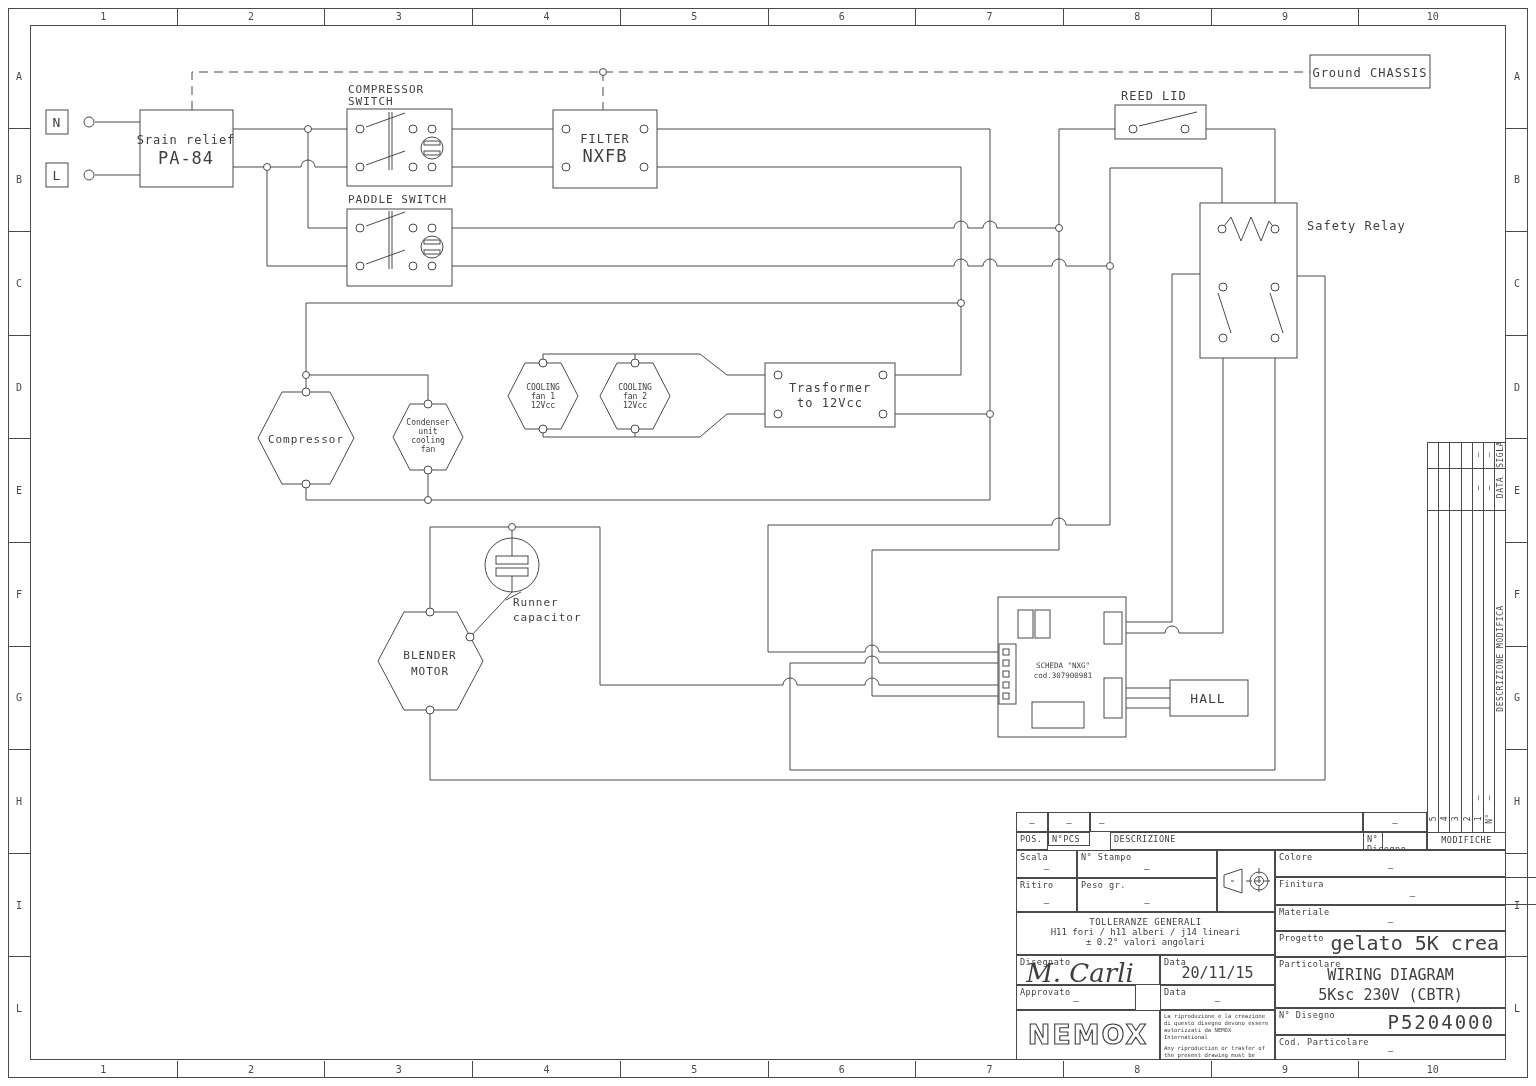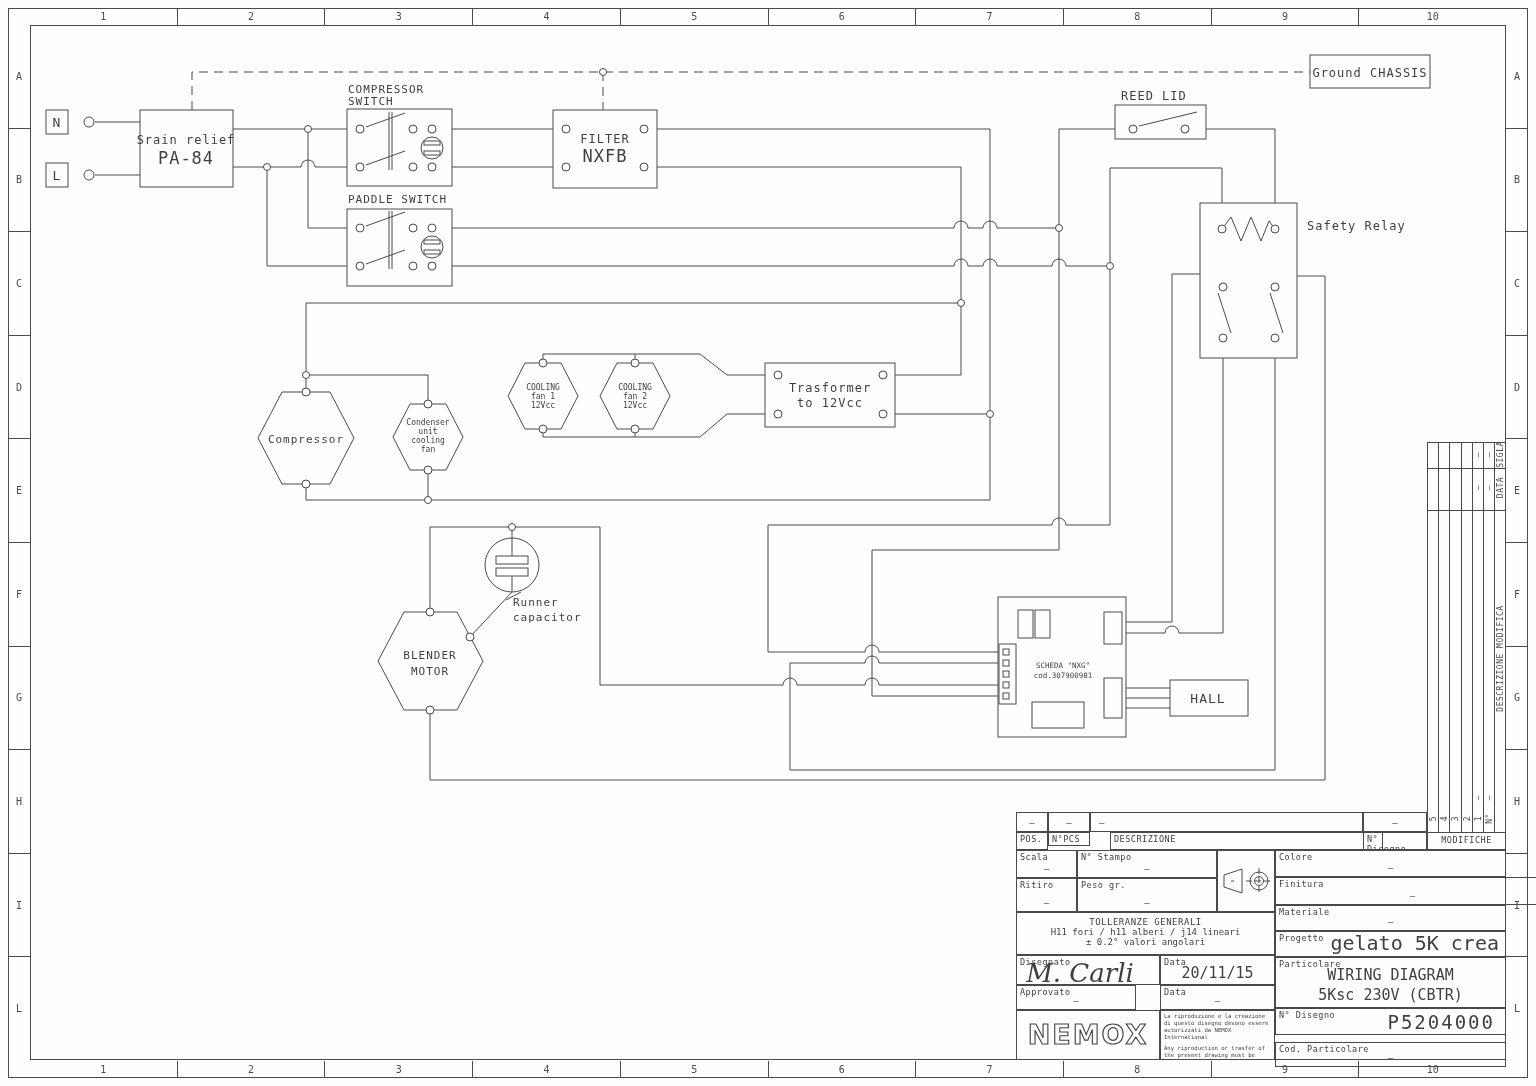--- a/index.html
+++ b/index.html
@@ -449,19 +449,19 @@
     </div>
     <div class="cell" style="left:1275px;top:957px;width:231px;height:51px;">
       <span class="lbl">Particolare</span>
       <div style="position:absolute;left:0;right:0;top:8px;text-align:center;font-size:15px;" class="bigval">WIRING DIAGRAM</div>
       <div style="position:absolute;left:0;right:0;bottom:3px;text-align:center;font-size:15px;" class="bigval">5Ksc 230V (CBTR)</div>
     </div>
     <div class="cell" style="left:1275px;top:1008px;width:231px;height:27px;">
       <span class="lbl">N° Disegno</span>
       <div style="position:absolute;right:10px;top:2px;font-size:19px;letter-spacing:2px;" class="bigval">P5204000</div>
     </div>
-    <div class="cell" style="left:1275px;top:1035px;width:231px;height:25px;margin-top:7px;">
+    <div class="cell" style="left:1275px;top:1035px;width:231px;height:25px;">
       <span class="lbl">Cod. Particolare</span>
       <span class="dashv">—</span>
     </div>
   </div>
 
 </div>
 
 </body></html>

